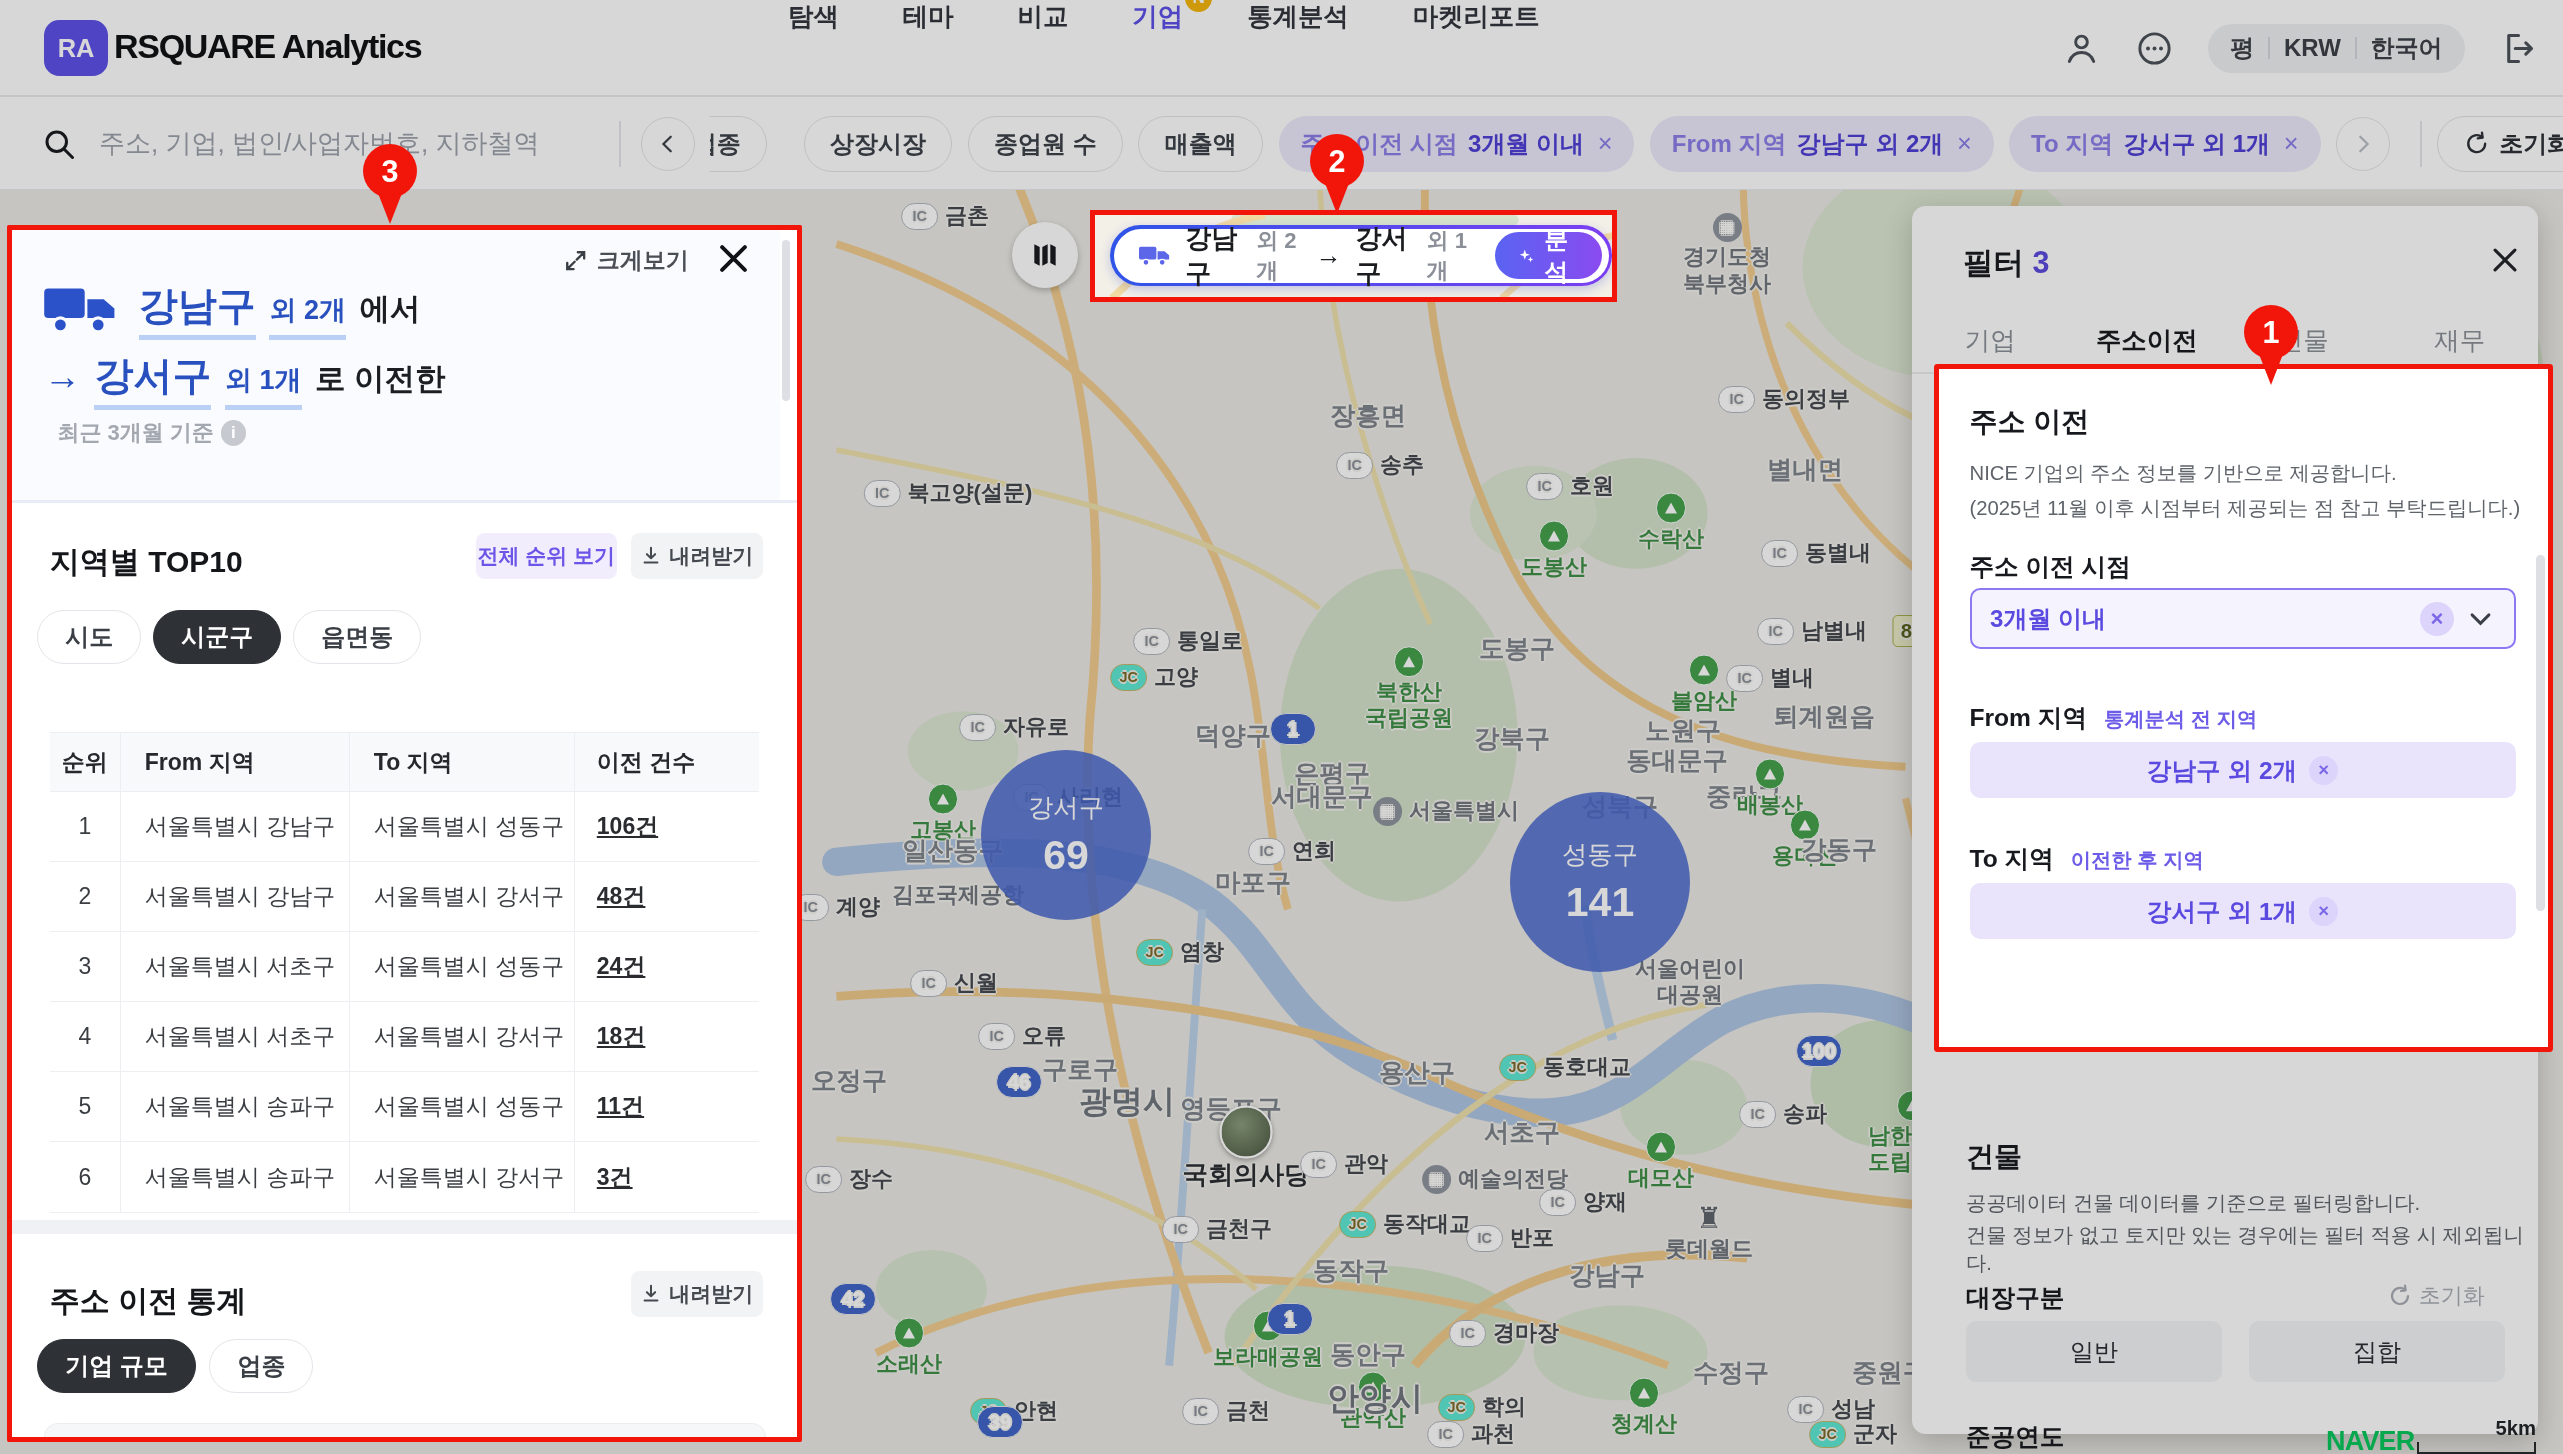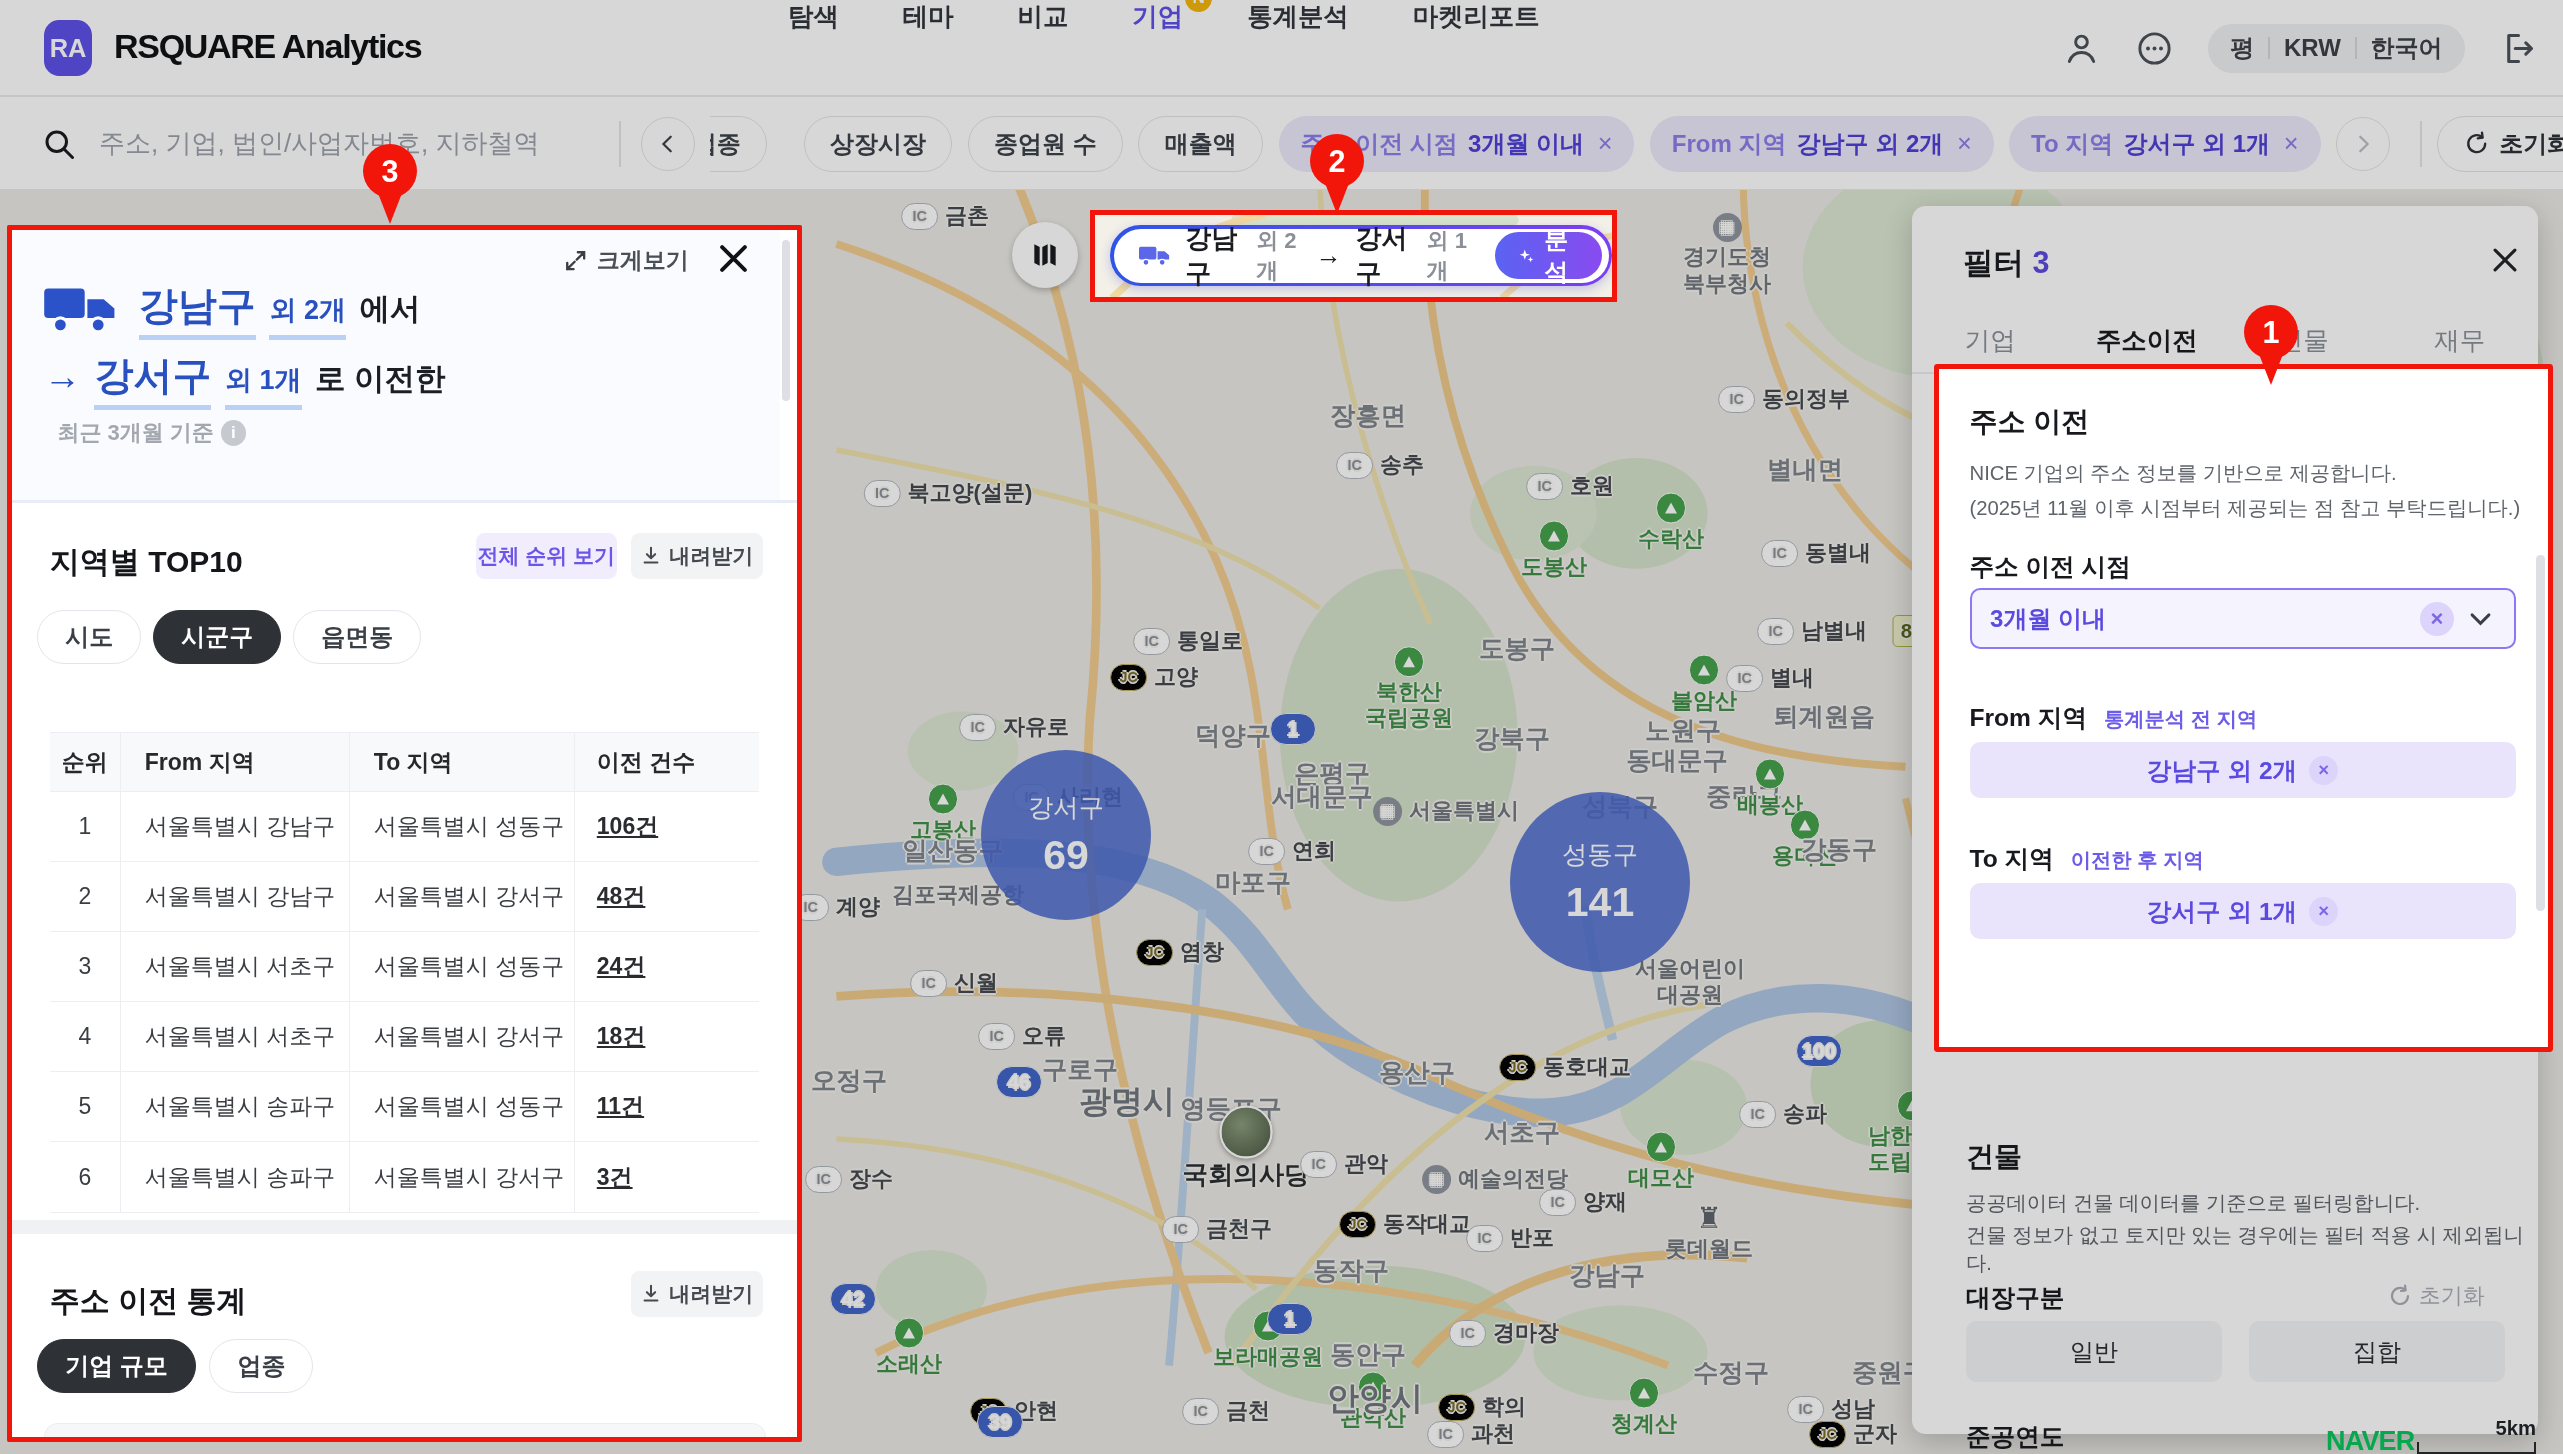--- a/index.html
+++ b/index.html
@@ -12,21 +12,21 @@
   #map-layer{left:0;top:96px;width:2563px;height:1359px;background:#EBEAE5;z-index:1;overflow:hidden;}
   .maplabel{position:absolute;transform:translate(-50%,-50%);white-space:nowrap;display:flex;align-items:center;gap:6.8px;
     text-shadow:-1.7px 0 #F2F1EC,1.7px 0 #F2F1EC,0 -1.7px #F2F1EC,0 1.7px #F2F1EC;}
   .maplabel.col{flex-direction:column;gap:3.4px;line-height:1.05;text-align:center;}
   .lk-district{font-size:25.4px;font-weight:bold;color:#7E838B;}
   .lk-city{font-size:32px;font-weight:bold;color:#6F757E;}
   .lk-place{font-size:22px;color:#70757D;font-weight:bold;}
   .lk-ic span.t,.lk-jc span.t{font-size:22px;color:#43474E;font-weight:bold;}
   .badge-ic,.badge-jc{display:inline-flex;align-items:center;justify-content:center;min-width:37px;height:27px;border-radius:847px;
     background:#fff;border:1.7px solid #AFB4BC;color:#8A9099;font-size:14.4px;font-weight:bold;}
-  .badge-jc{background:#000000;border-color:#C8B568;color:#7A6A26;}
+  .badge-jc{background:#5eead4;border-color:#C8B568;color:#7A6A26;}
   .lk-shield{width:46px;height:32px;border-radius:16px;background:#3F64C8;color:#fff;font-size:20.3px;font-weight:bold;
     display:flex;align-items:center;justify-content:center;border:1.7px solid #E8E8E8;}
   .lk-shield2{width:39px;height:32px;border-radius:5.1px;background:#EDEFC9;color:#5A641F;font-size:20.3px;font-weight:bold;
     display:flex;align-items:center;justify-content:center;border:1.7px solid #A7B04B;}
   .mticon{width:30.5px;height:30.5px;border-radius:50%;background:#44A04A;position:relative;border:1.7px solid #fff;}
   .mticon:after{content:"";position:absolute;left:50%;top:50%;transform:translate(-50%,-46%);
     border-left:6.8px solid transparent;border-right:6.8px solid transparent;border-bottom:11px solid #fff;}
   .mtxt{font-size:22px;font-weight:bold;color:#3E8F45;}
   .poiicon{width:29px;height:29px;border-radius:50%;background:#8F959E;color:#fff;font-size:15.3px;display:flex;align-items:center;justify-content:center;}
   .photoicon{width:53px;height:53px;border-radius:50%;border:2.5px solid #fff;background:radial-gradient(circle at 40% 35%,#8A9C7C,#49553F);box-shadow:0 1.7px 5.1px rgba(0,0,0,.35);}
@@ -38,21 +38,21 @@
   .bubble .bv{font-size:41px;font-weight:bold;}
   #layers-btn{left:1012px;top:222px;width:66px;height:66px;border-radius:50%;background:#fff;z-index:12;
     box-shadow:0 2.5px 6.8px rgba(0,0,0,.25);display:flex;align-items:center;justify-content:center;}
   #naver-logo{left:2326px;top:1426px;z-index:15;font-size:27px;font-weight:bold;color:#03C75A;letter-spacing:-0.8px;}
   #scalebar{left:2417px;top:1417px;z-index:15;width:119px;}
   #scalebar .lbl{display:block;text-align:right;font-size:20.3px;color:#1F2226;font-weight:bold;margin-bottom:1.7px;}
   #scalebar .bar{height:12px;border-left:2.5px solid #26282B;border-right:2.5px solid #26282B;border-bottom:2.5px solid #26282B;}
 
   
   #header{left:0;top:0;width:2563px;height:96px;background:#fff;border-bottom:1.7px solid #E8EAED;z-index:20;display:flex;align-items:center;}
-  #logo-badge{position:absolute;left:44px;top:20.3px;width:48px;height:56px;border-radius:15.3px;background:#5B4FE9;color:#fff;
+  #logo-badge{position:absolute;left:44px;top:20.3px;width:64px;height:56px;border-radius:15.3px;background:#5B4FE9;color:#fff;
     font-size:25.4px;font-weight:bold;display:flex;align-items:center;justify-content:center;}
   #brand{position:absolute;left:114px;top:27px;font-size:34px;font-weight:bold;color:#0E0F12;letter-spacing:-1.3px;}
   #nav{position:absolute;left:788px;top:0;height:96px;display:flex;align-items:flex-start;gap:64px;}
   .nav-item{font-size:25.4px;color:#30343B;font-weight:bold;position:relative;}
   .nav-item.active{color:#5B4FE9;}
   .nbadge{position:absolute;top:-15.3px;right:-29px;width:27px;height:27px;border-radius:50%;background:#F5B50A;color:#fff;
     font-size:17px;font-weight:bold;display:flex;align-items:center;justify-content:center;}
   #hdr-right{position:absolute;right:25.4px;top:0;height:96px;display:flex;align-items:center;gap:34px;}
   #locale-pill{display:flex;align-items:center;gap:13.6px;height:49px;padding:0 22px;border-radius:24.6px;background:#EEF0F2;
     font-size:24px;color:#3A3F46;font-weight:bold;}

